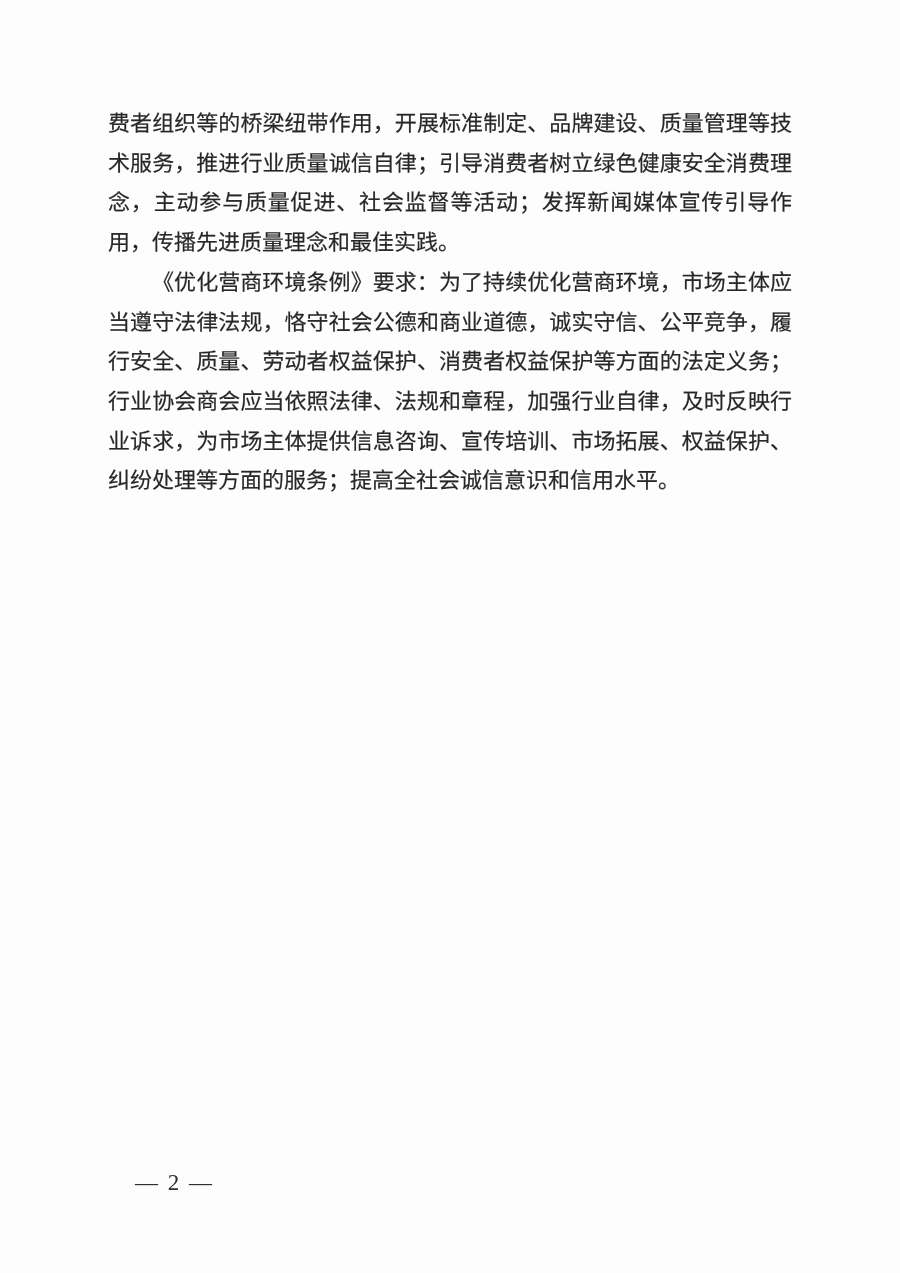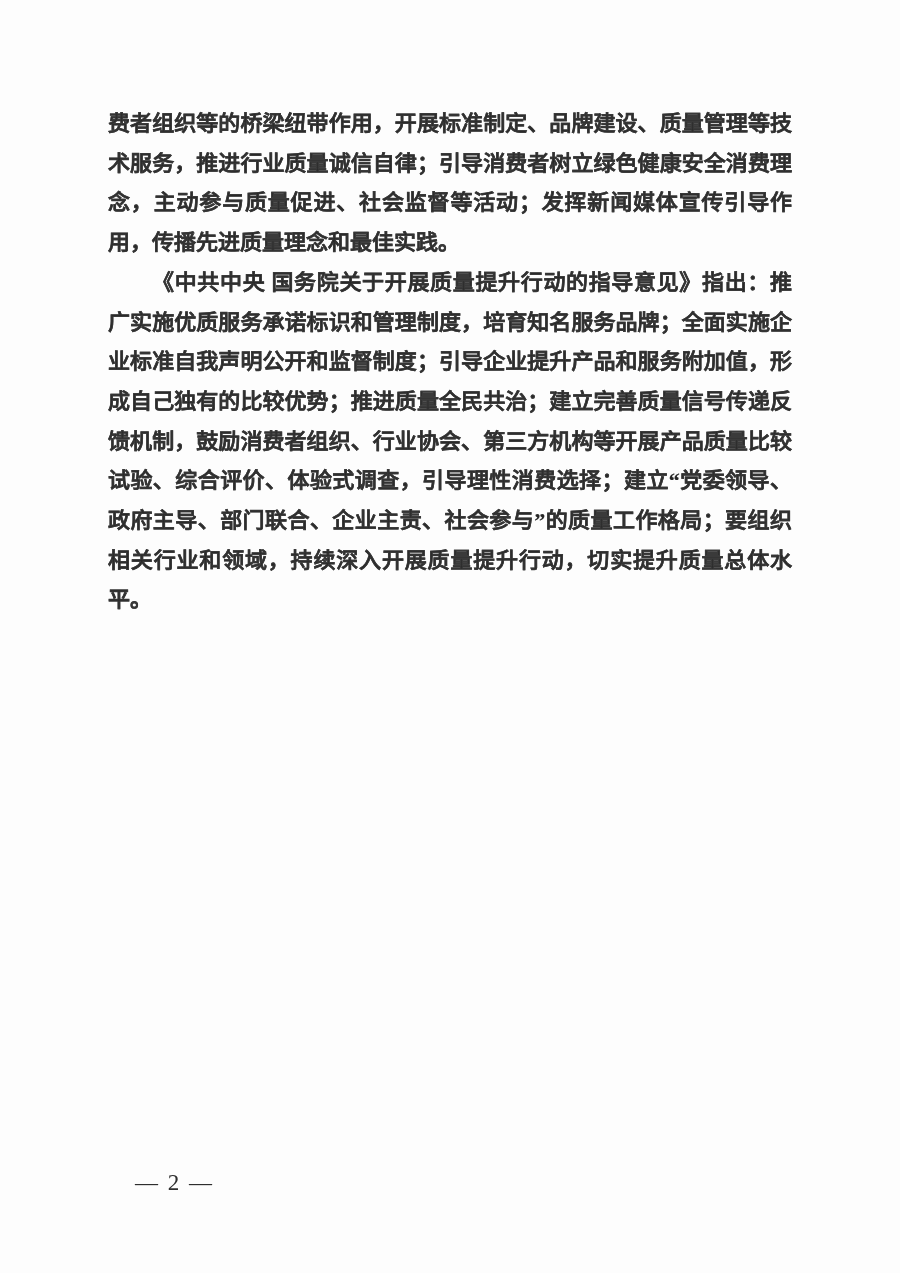--- a/index.html
+++ b/index.html
@@ -23,21 +23,21 @@
     left: 108px;
     top: 104px;
     width: 684px;
   }
   .content p {
     margin: 0;
     padding: 0;
     font-size: 22px;
     line-height: 39.7px;
     text-align: justify;
-    font-weight: 700;
+    font-weight: 400;
     
     -webkit-text-stroke: 0.2px #3a3a3a;
     color: #262626;
   }
   .content p.indent {
     text-indent: 2em;
   }
   .content p.justify-last {
     text-align-last: justify;
   }
@@ -49,16 +49,16 @@
     letter-spacing: 2px;
     color: #2e2e2e;
   }
 </style>
 </head>
 <body>
 
 <div class="page">
   <div class="content">
     <p>费者组织等的桥梁纽带作用，开展标准制定、品牌建设、质量管理等技术服务，推进行业质量诚信自律；引导消费者树立绿色健康安全消费理念，主动参与质量促进、社会监督等活动；发挥新闻媒体宣传引导作用，传播先进质量理念和最佳实践。</p>
-    <p class="indent">《中共中央 国务院关于开展质量提升行动的指导意见》指出：推广实施优质服务承诺标识和管理制度，培育知名服务品牌；全面实施企业标准自我声明公开和监督制度；引导企业提升产品和服务附加值，形成自己独有的比较优势；推进质量全民共治；建立完善质量信号传递反馈机制，鼓励消费者组织、行业协会、第三方机构等开展产品质量比较试验、综合评价、体验式调查，引导理性消费选择；建立“党委领导、政府主导、部门联合、企业主责、社会参与”的质量工作格局；要组织相关行业和领域，持续深入开展质量提升行动，切实提升质量总体水平。</p>
+    <p class="indent">《优化营商环境条例》要求：为了持续优化营商环境，市场主体应当遵守法律法规，恪守社会公德和商业道德，诚实守信、公平竞争，履行安全、质量、劳动者权益保护、消费者权益保护等方面的法定义务；行业协会商会应当依照法律、法规和章程，加强行业自律，及时反映行业诉求，为市场主体提供信息咨询、宣传培训、市场拓展、权益保护、纠纷处理等方面的服务；提高全社会诚信意识和信用水平。</p>
   </div>
   <div class="page-number">— 2 —</div>
 </div>
 
 </body></html>

